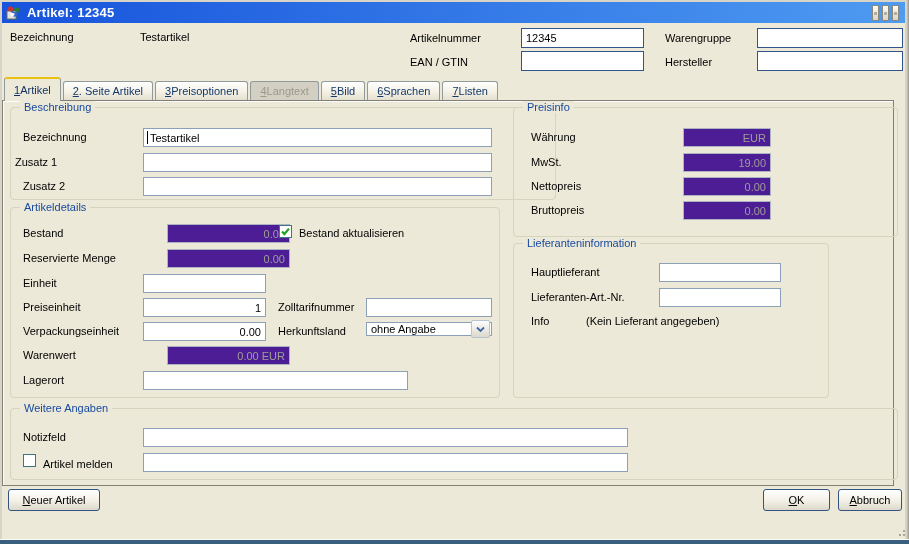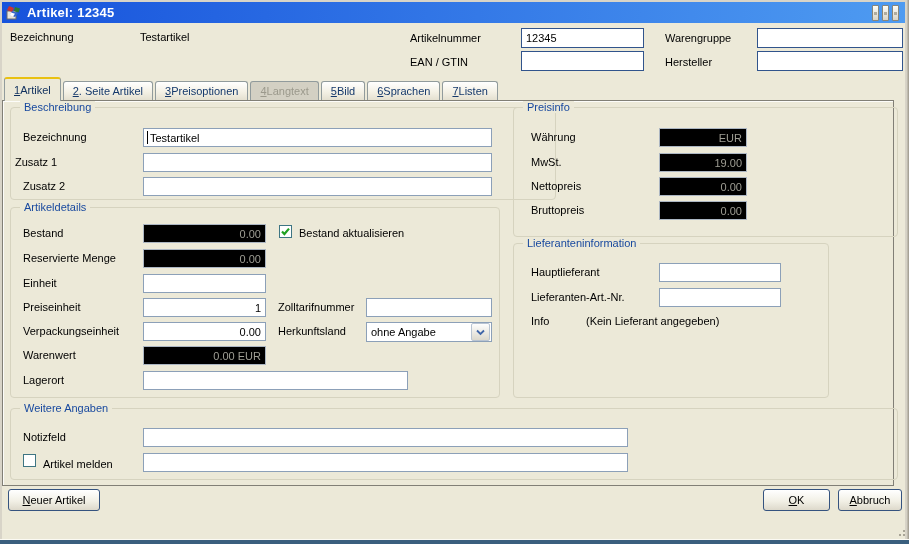--- a/index.html
+++ b/index.html
@@ -57,32 +57,32 @@
 
   
   .group{position:absolute;border:1px solid #D6D3BF;border-radius:4px;box-sizing:border-box;z-index:2;}
   .gtitle{position:absolute;top:-7px;left:9px;background:#ECE9D8;padding:0 4px;color:#17489E;white-space:nowrap;}
   .lbl{position:absolute;white-space:nowrap;}
   .fld{
     position:absolute;height:19px;border:1px solid #8CA0B8;background:#fff;
     font-family:"Liberation Sans",sans-serif;font-size:11px;padding:2px 4px;box-sizing:border-box;outline:none;
   }
   .fld.ra{text-align:right;}
-  .fld.dis{background:#000000;color:#9F9E94;border-color:#ACB6C2;}
+  .fld.dis{background:#4c1d95;color:#9F9E94;border-color:#ACB6C2;margin-left:24px;}
   .fld.focused{background-image:linear-gradient(#000,#000);background-repeat:no-repeat;
     background-position:3px 2px;background-size:1px 13px;padding-left:6px;}
 
   
   .xp-check{position:absolute;width:13px;height:13px;box-sizing:border-box;border:1px solid #3E7583;background:#fff;
     display:flex;align-items:center;justify-content:center;}
   .xp-check svg{visibility:hidden;}
   .xp-check.checked svg{visibility:visible;}
 
   
-  .combo{position:absolute;height:20px;border:1px solid #8CA0B8;background:#fff;box-sizing:border-box;
+  .combo{position:absolute;height:14px;border:1px solid #8CA0B8;background:#fff;box-sizing:border-box;
     display:flex;align-items:center;}
   .combo-text{flex:1;padding:0 4px;white-space:nowrap;overflow:hidden;}
   .combo-btn{width:17px;height:16px;margin-right:1px;border:1px solid #B9C4D2;border-radius:2px;
     background:linear-gradient(#FEFEFE,#DCD8CC);display:flex;align-items:center;justify-content:center;flex:none;}
 
   
   .xp-btn{
     position:absolute;height:22px;box-sizing:border-box;border:1px solid #35537F;border-radius:3px;
     background:linear-gradient(#FFFFFF,#F2F0E6 55%,#DDD9CB);
     font-family:"Liberation Sans",sans-serif;font-size:11px;color:#000;

